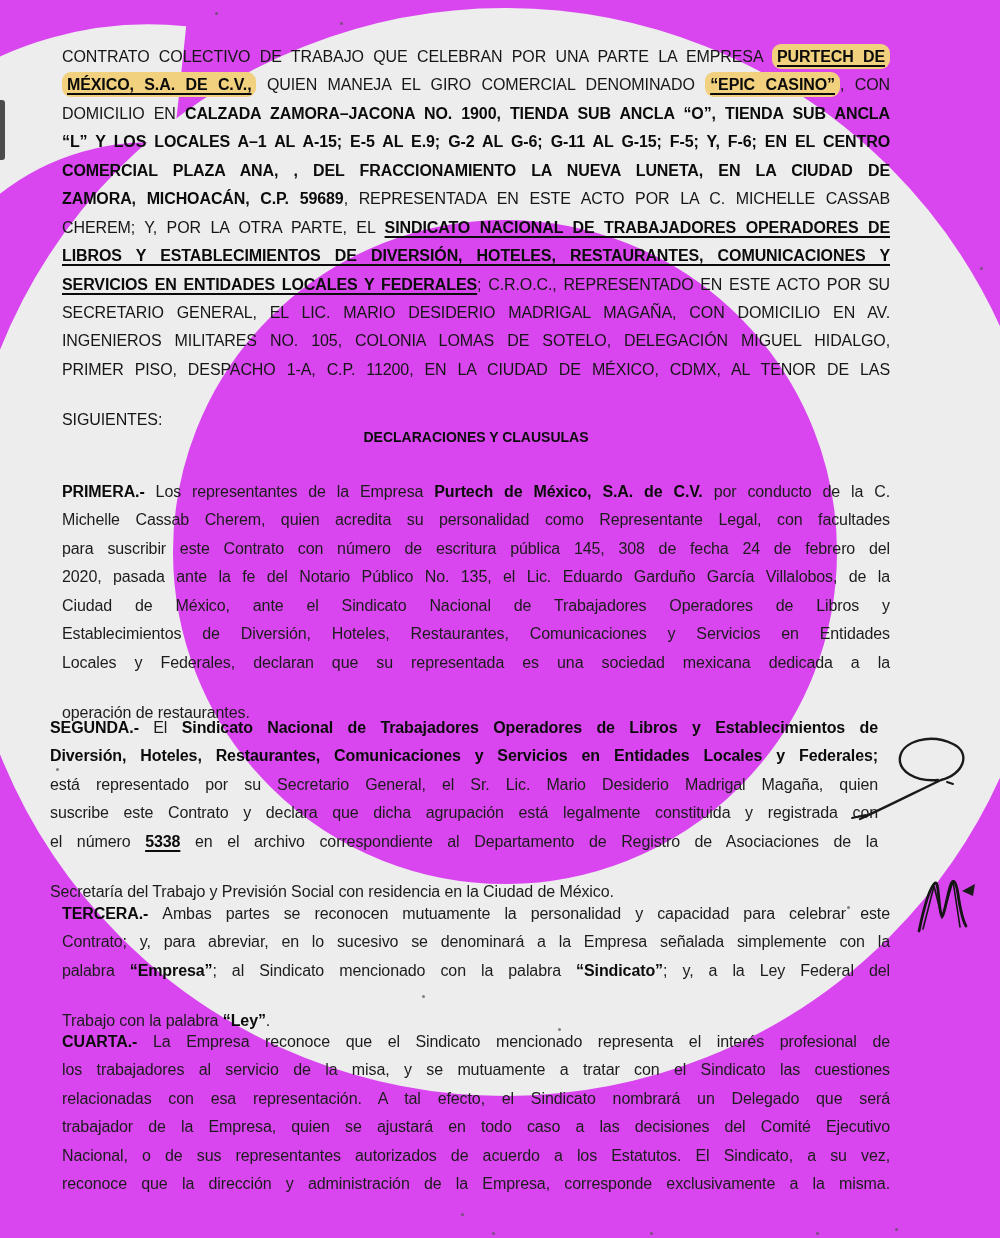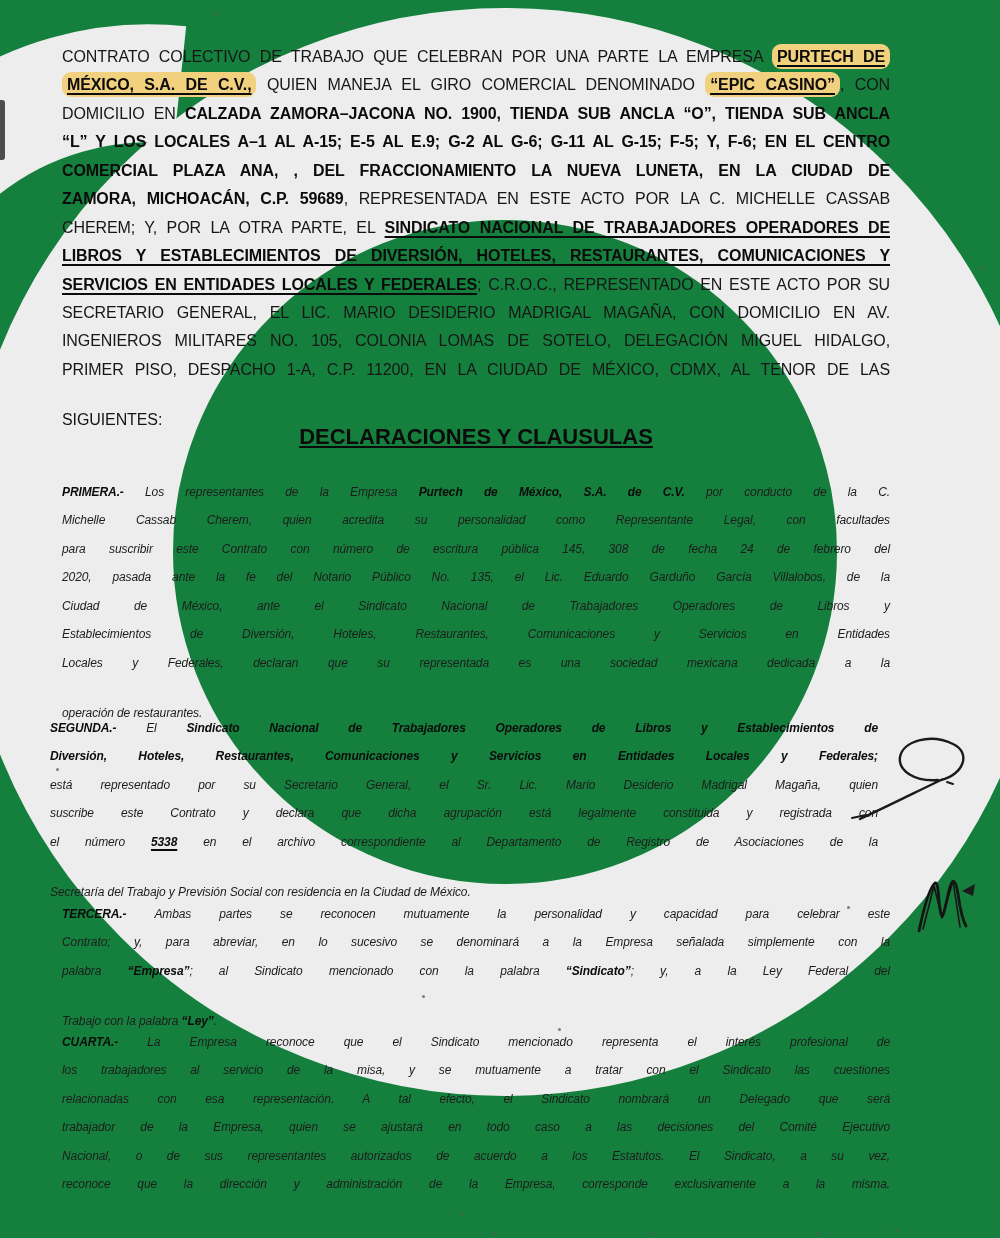--- a/index.html
+++ b/index.html
@@ -2,36 +2,36 @@
 <html style="--hl: #f1d07e; --ink: #1c1c1c; --wm: #ededed;"><head>
 <meta charset="utf-8">
 <style>
   :root{
     --hl:#f1d07e;
     --ink:#1c1c1c;
     --wm:#ededed;
   }
   html,body{margin:0;padding:0;background:#ffffff;}
   .page{
-    position:relative;width:1000px;height:1238px;background:#15803d;overflow:hidden;
+    position:relative;width:1000px;height:1238px;background:#d946ef;overflow:hidden;
     font-family:"Liberation Sans",sans-serif;color:var(--ink);
   }
   .wm{position:absolute;left:0;top:0;z-index:0;}
   #doc{position:absolute;left:0;top:0;width:100%;height:100%;z-index:2;}
   .para{position:absolute;}
   .line{
     height:28.45px;line-height:28.45px;white-space:nowrap;
     text-align:justify;text-align-last:justify;
     transform-origin:0 50%;
   }
   .line.left{text-align-last:left;margin-top:22px;}
   .line.center{text-align:center;text-align-last:center;}
   .caps .line{font-size:16px;letter-spacing:-0.1px;color:#161616;}
-  .body .line{font-size:12px;letter-spacing:-0.1px;font-style:italic;}
-  .heading .line{font-size:22px;font-weight:700;color:#0c0c0c;text-decoration:underline;}
+  .body .line{font-size:16px;letter-spacing:-0.1px;}
+  .heading .line{font-size:14px;font-weight:700;color:#0c0c0c;}
   .run{}
   .b{font-weight:700;color:#0b0b0b;}
   .i{}
   .u{text-decoration:underline;text-decoration-thickness:2px;text-underline-offset:3px;}
   .h{background:var(--hl);border-radius:9px;padding:4px 5px;}
   .ink{position:absolute;left:0;top:0;z-index:3;}
   #specks{position:absolute;left:0;top:0;z-index:3;}
   .speck{position:absolute;width:3px;height:3px;border-radius:50%;background:#555;opacity:.75;}
   .edge-mark{position:absolute;left:0;top:100px;width:5px;height:60px;background:#2f2f2f;opacity:.85;border-radius:0 3px 3px 0;z-index:3;}
 </style>

